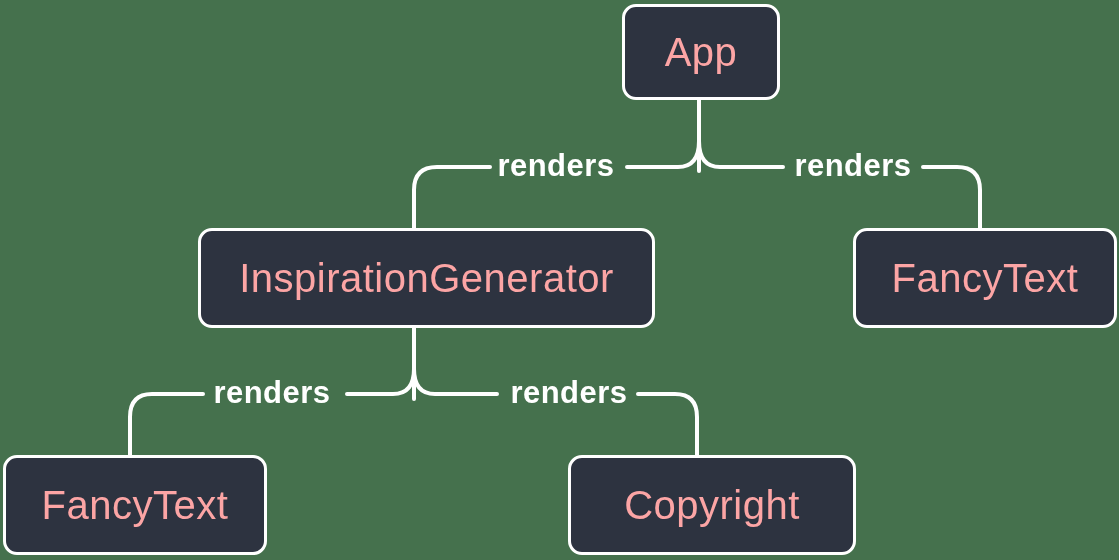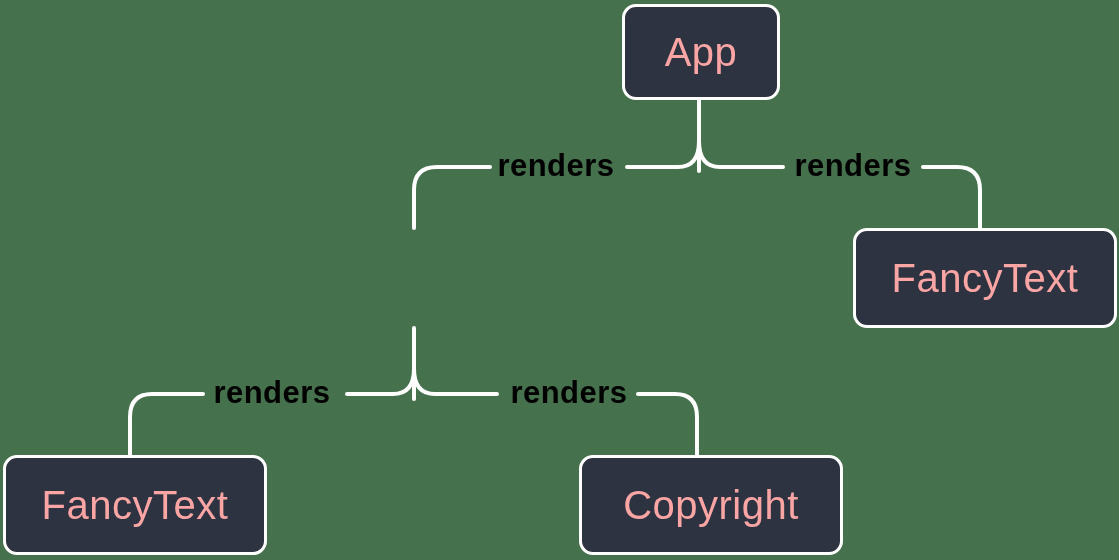--- a/index.html
+++ b/index.html
@@ -40,25 +40,25 @@
     justify-content: center;
     font-size: 40px;
     font-weight: 500;
     letter-spacing: 0.5px;
     white-space: nowrap;
   }
   .node-app        { left: 622px; top: 4px;   width: 158px; height: 96px;  }
   .node-insp       { left: 198px; top: 228px; width: 457px; height: 100px; }
   .node-fancy-top  { left: 853px; top: 228px; width: 264px; height: 100px; }
   .node-fancy-bot  { left: 3px;   top: 455px; width: 264px; height: 100px; }
-  .node-copyright  { left: 568px; top: 455px; width: 264px; height: 100px; margin-left: 11px; }
+  .node-copyright  { left: 568px; top: 455px; width: 288px; height: 100px; }
   .edge-label {
     position: absolute;
     transform: translate(-50%, -54%);
-    color: #000000;
+    color: #ffffff;
     font-size: 31px;
     font-weight: 600;
     letter-spacing: 0.5px;
     white-space: nowrap;
   }
   .edge-label-1 { left: 556px; top: 167px; }
   .edge-label-2 { left: 853px; top: 167px; }
   .edge-label-3 { left: 272px; top: 394px; }
   .edge-label-4 { left: 569px; top: 394px; }
 </style>
@@ -81,20 +81,21 @@
       <path d="M414,328 L414,399"></path>
       <path d="M414,369 Q414,394 393,394 L347,394"></path>
       <path d="M203,394 L152,394 Q130,394 130,417 L130,455"></path>
       <path d="M414,369 Q414,394 435,394 L497,394"></path>
       <path d="M638,394 L675,394 Q697,394 697,417 L697,455"></path>
     </g>
   </svg>
 
   <div class="node node-app">App</div>
 
+  <div class="node node-insp">InspirationGenerator</div>
 
   <div class="node node-fancy-top">FancyText</div>
 
   <div class="node node-fancy-bot">FancyText</div>
 
   <div class="node node-copyright">Copyright</div>
 
   <span class="edge-label edge-label-1">renders</span>
 
   <span class="edge-label edge-label-2">renders</span>

